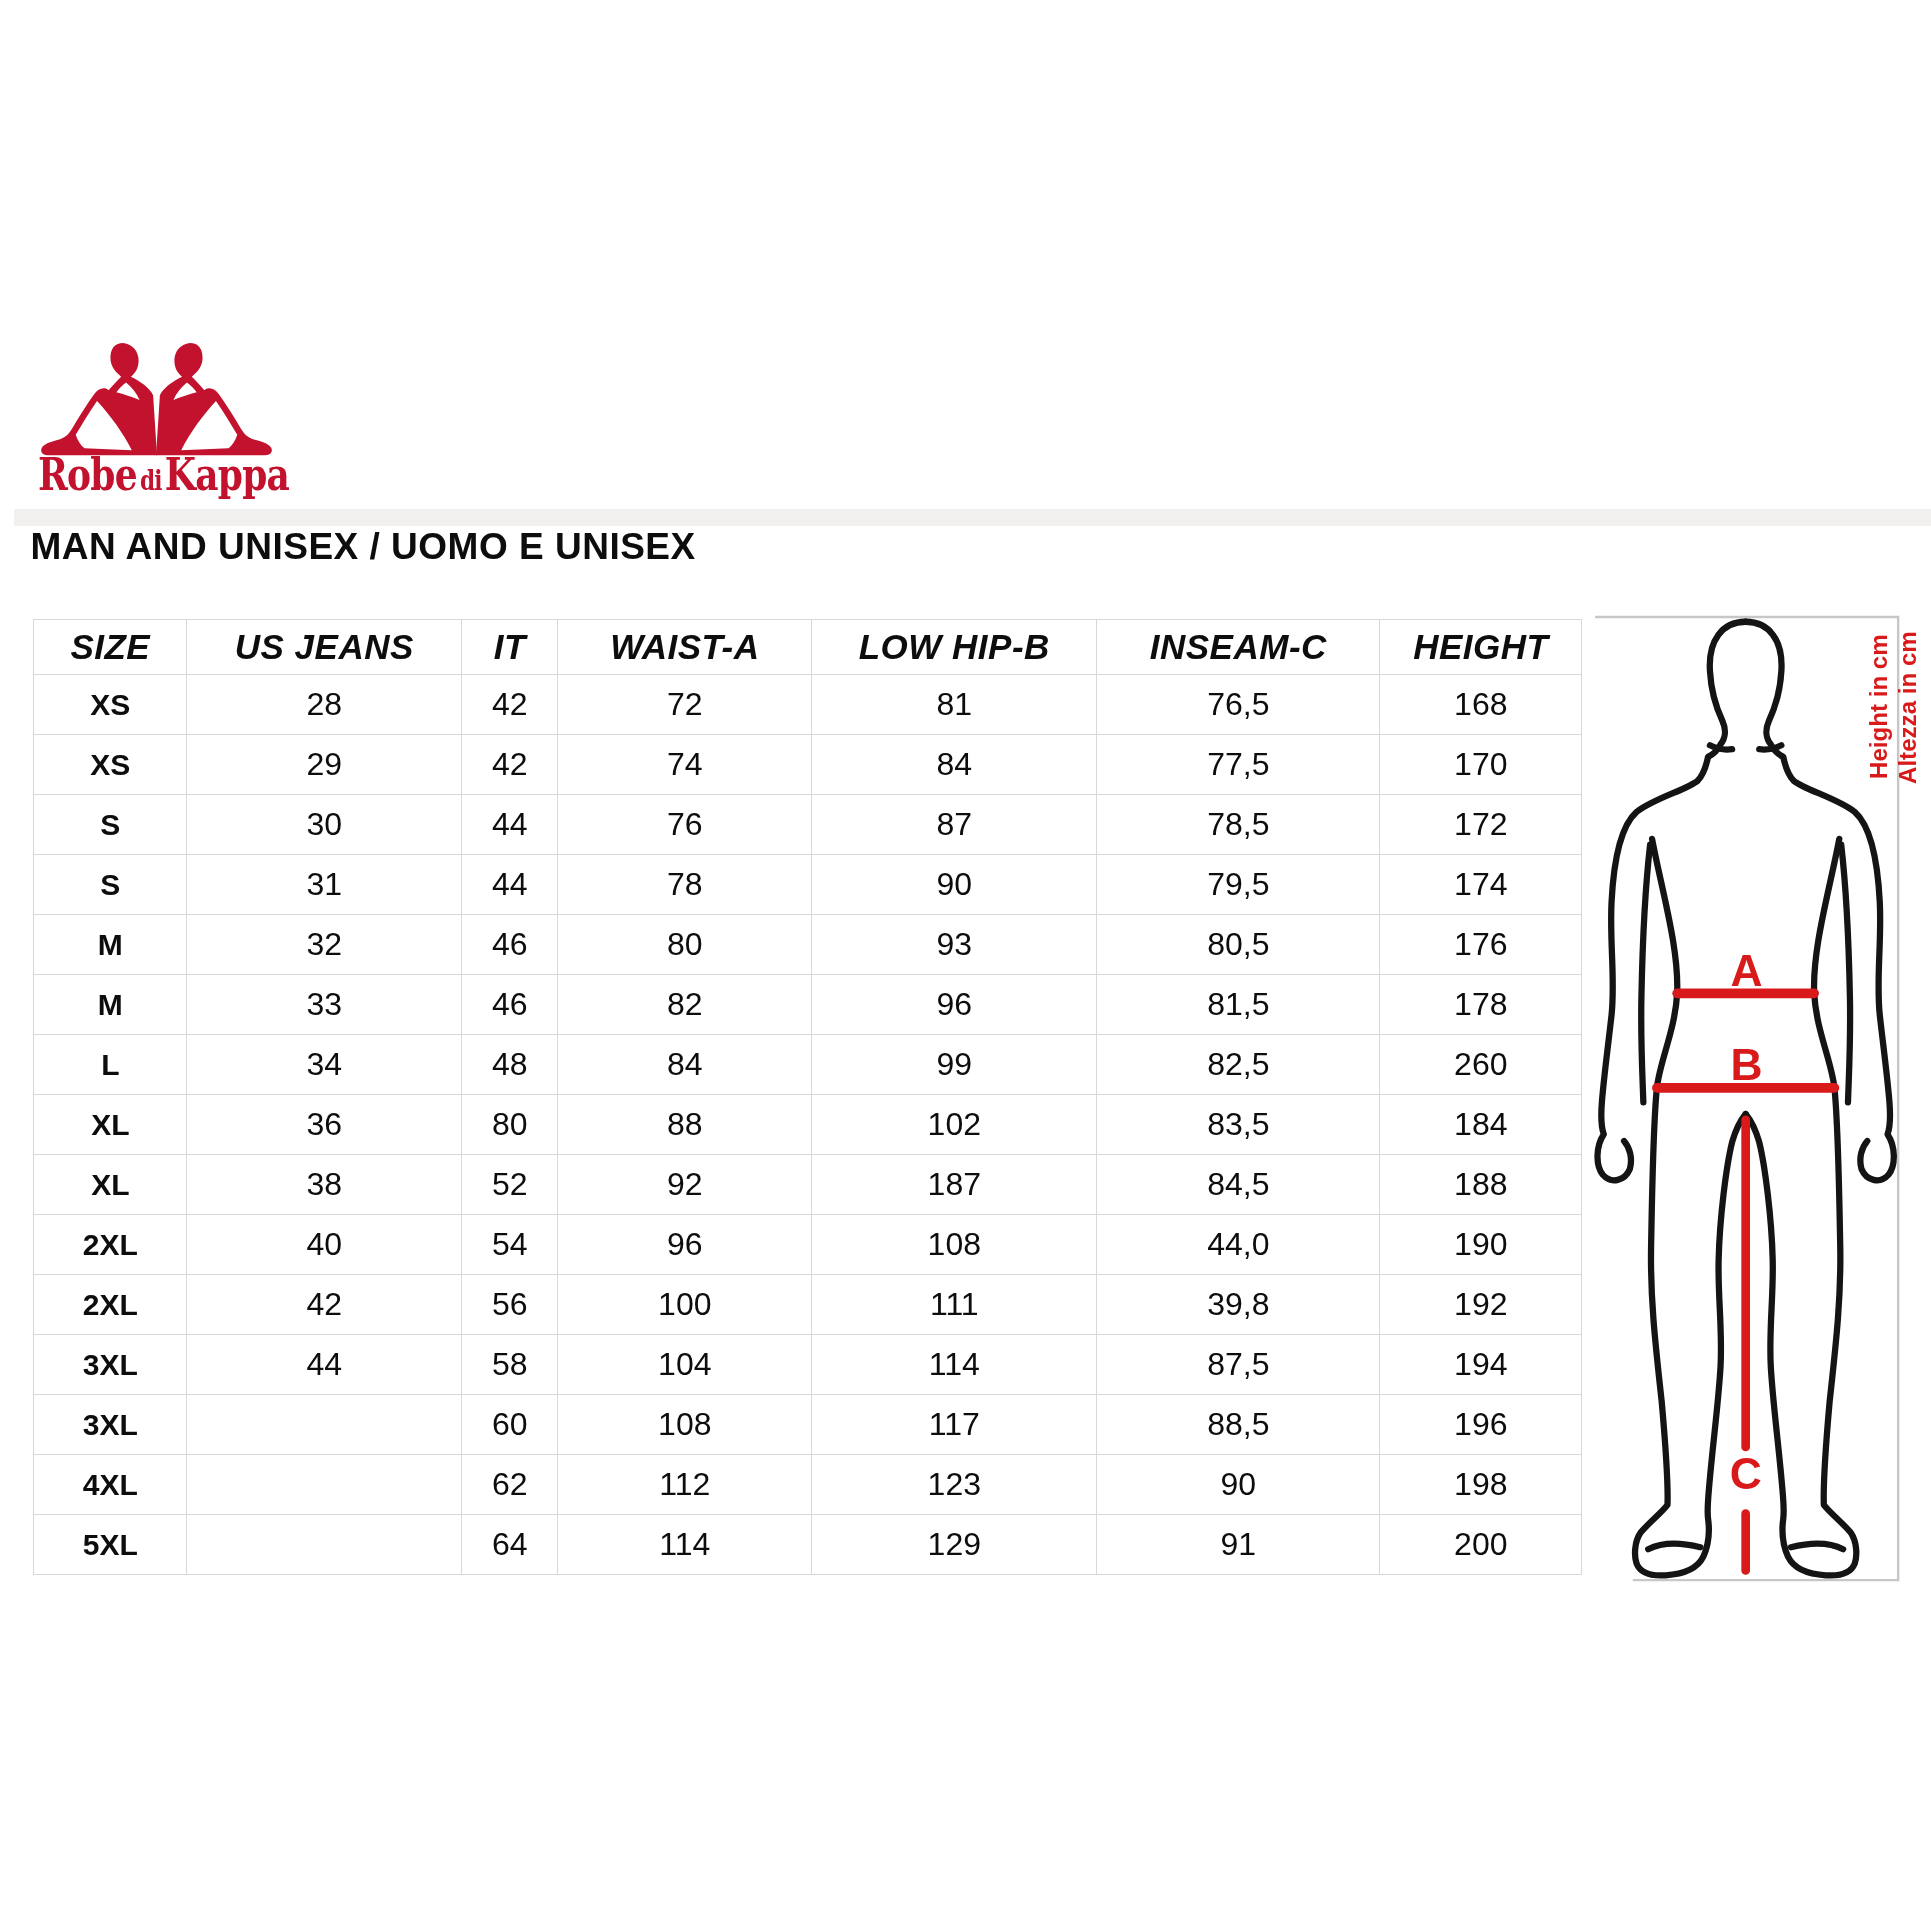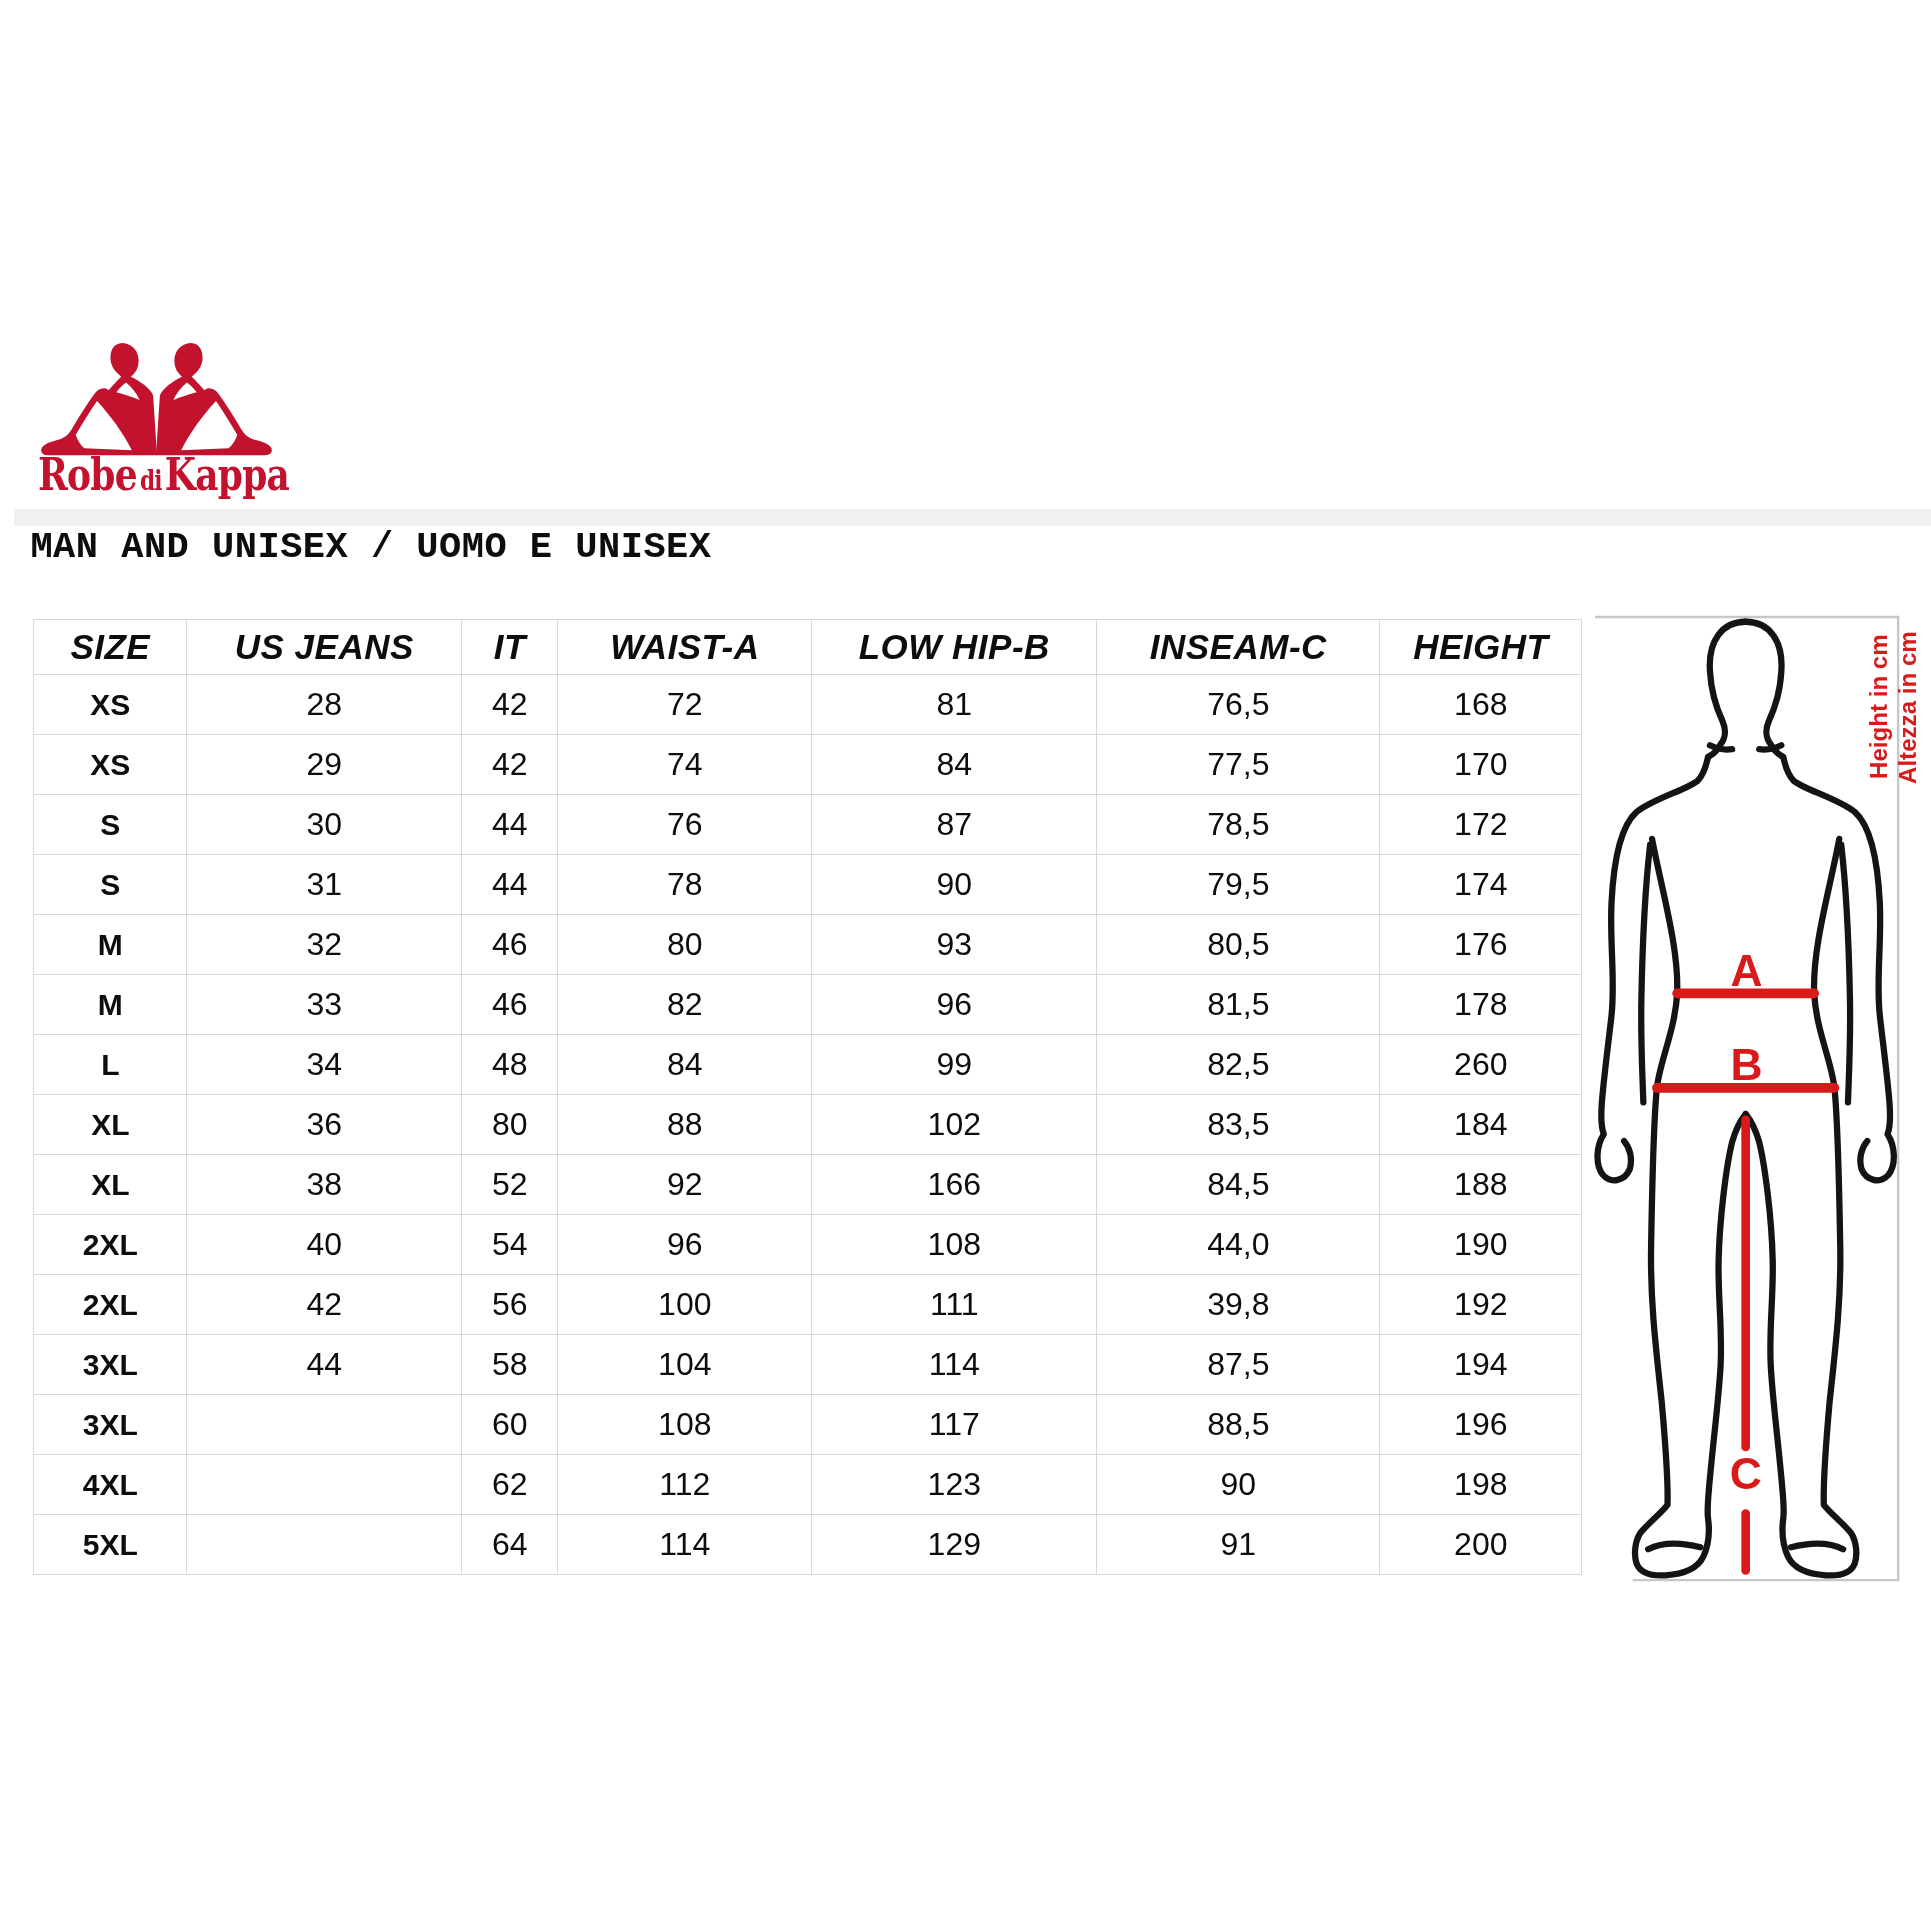--- a/index.html
+++ b/index.html
@@ -19,21 +19,20 @@
     white-space:nowrap; transform:scaleX(0.80); transform-origin:left top;
     letter-spacing:-1px; line-height:46px;
   }
   .logo-text .big { font-size:45px; }
   .logo-text .small { font-size:27px; margin:0 3.9px; }
   
   .page-title {
     position:absolute; left:16.4px; top:526px; margin:0;
     font-size:37px; font-weight:bold; color:#0d0d0d; letter-spacing:0.5px;
     white-space:nowrap;
-    font-family:Liberation Mono, monospace;
   }
   
   .size-table {
     position:absolute; left:19.3px; top:619px; width:1547px;
     border-collapse:collapse; table-layout:fixed; background:#ffffff;
   }
   .size-table th, .size-table td {
     border:1.9px solid #d8d8d6; text-align:center; vertical-align:middle;
     padding:0; color:#0d0d0d; overflow:hidden;
   }
@@ -185,21 +184,21 @@
           <td>88</td>
           <td>102</td>
           <td>83,5</td>
           <td>184</td>
         </tr>
         <tr>
           <td class="size-cell">XL</td>
           <td>38</td>
           <td>52</td>
           <td>92</td>
-          <td>166</td>
+          <td>187</td>
           <td>84,5</td>
           <td>188</td>
         </tr>
         <tr>
           <td class="size-cell">2XL</td>
           <td>40</td>
           <td>54</td>
           <td>96</td>
           <td>108</td>
           <td>44,0</td>

